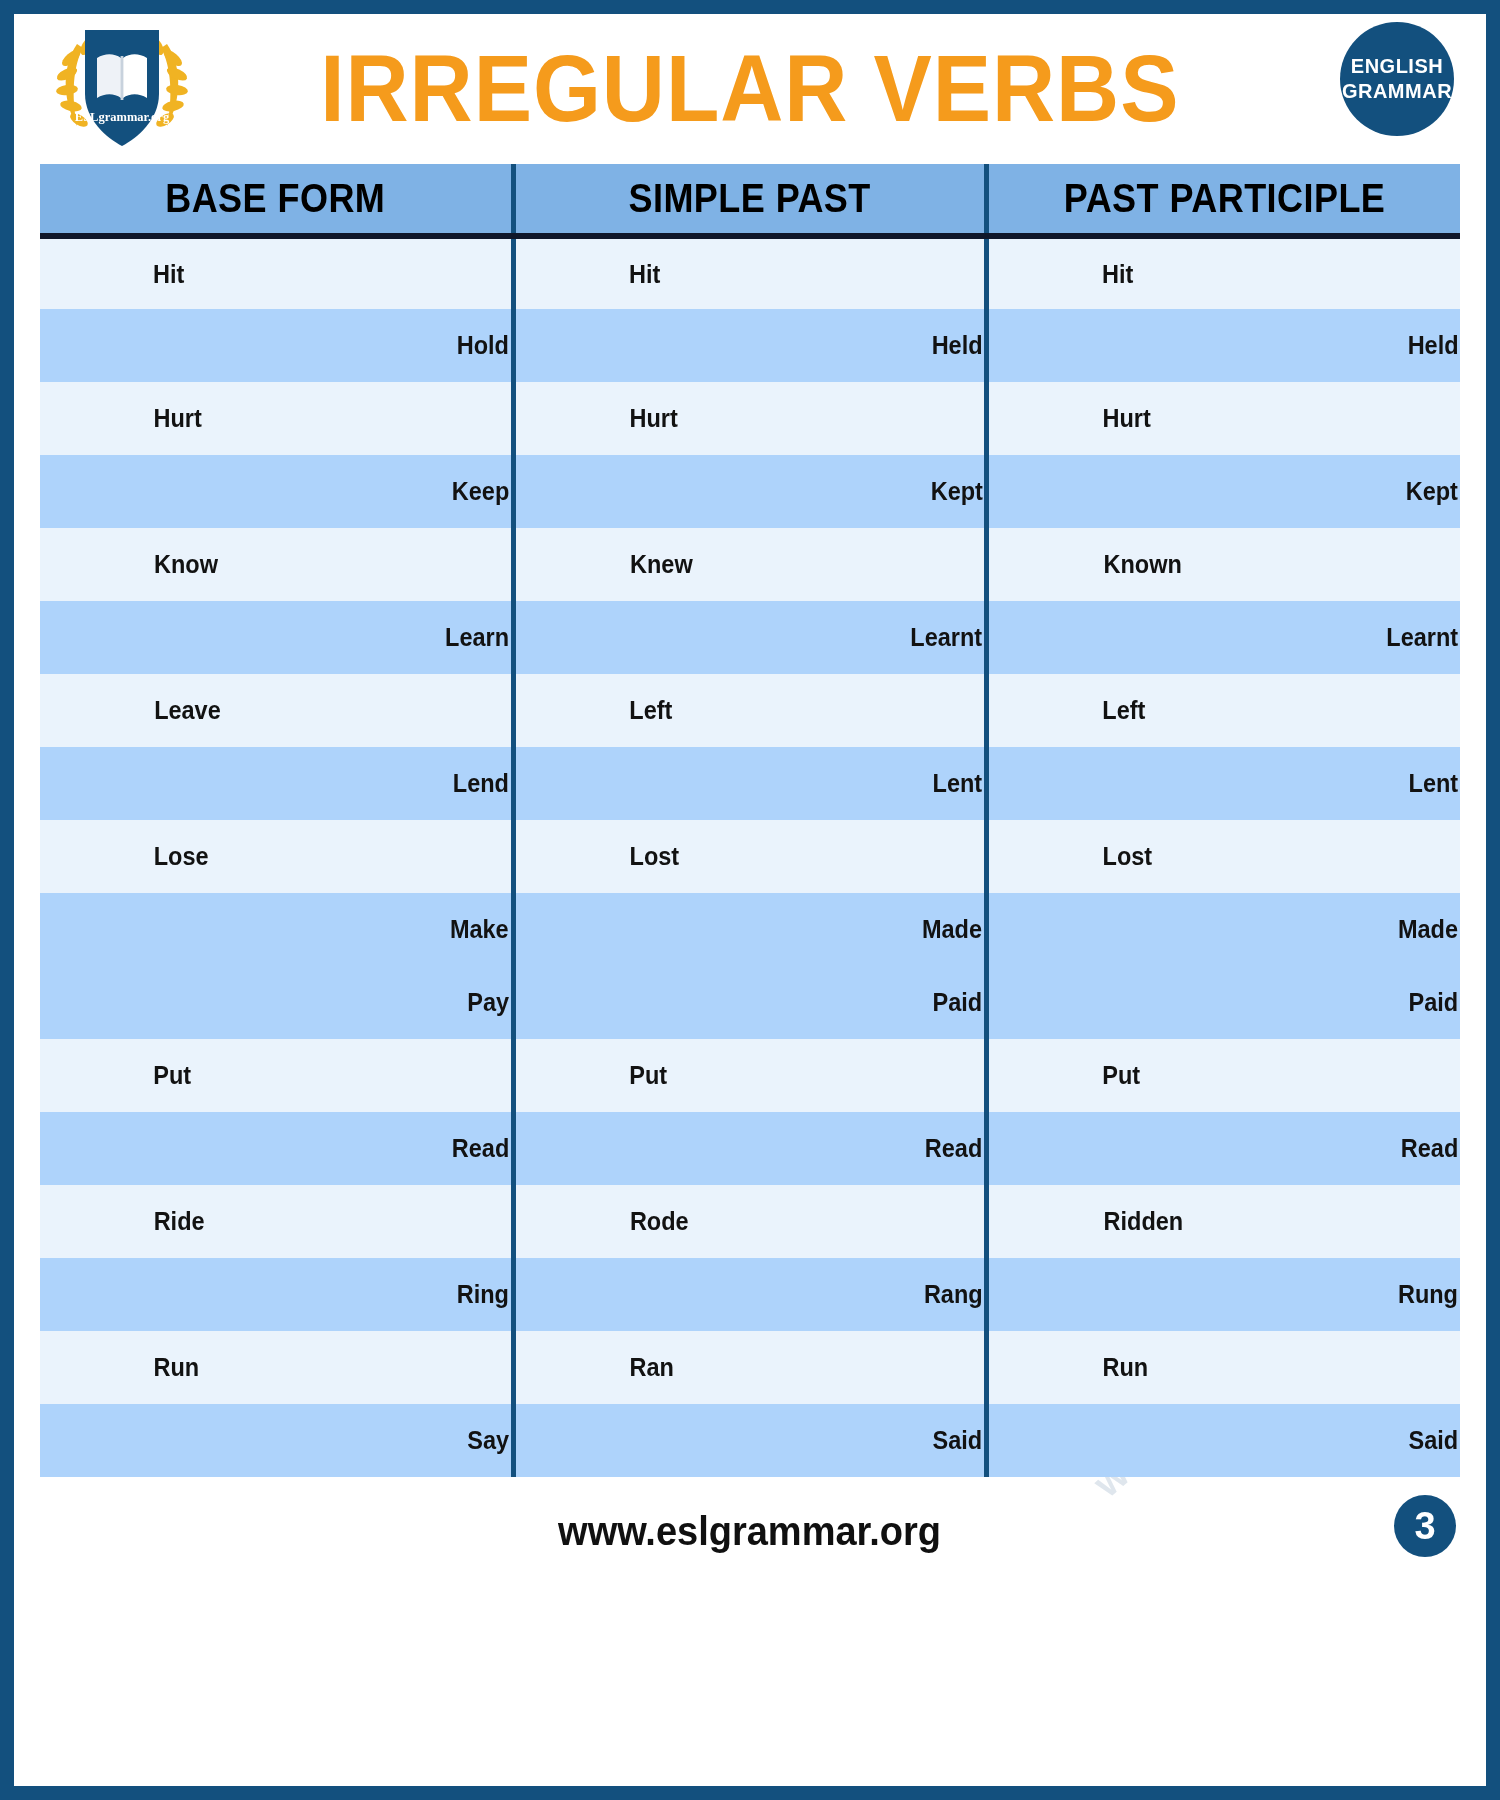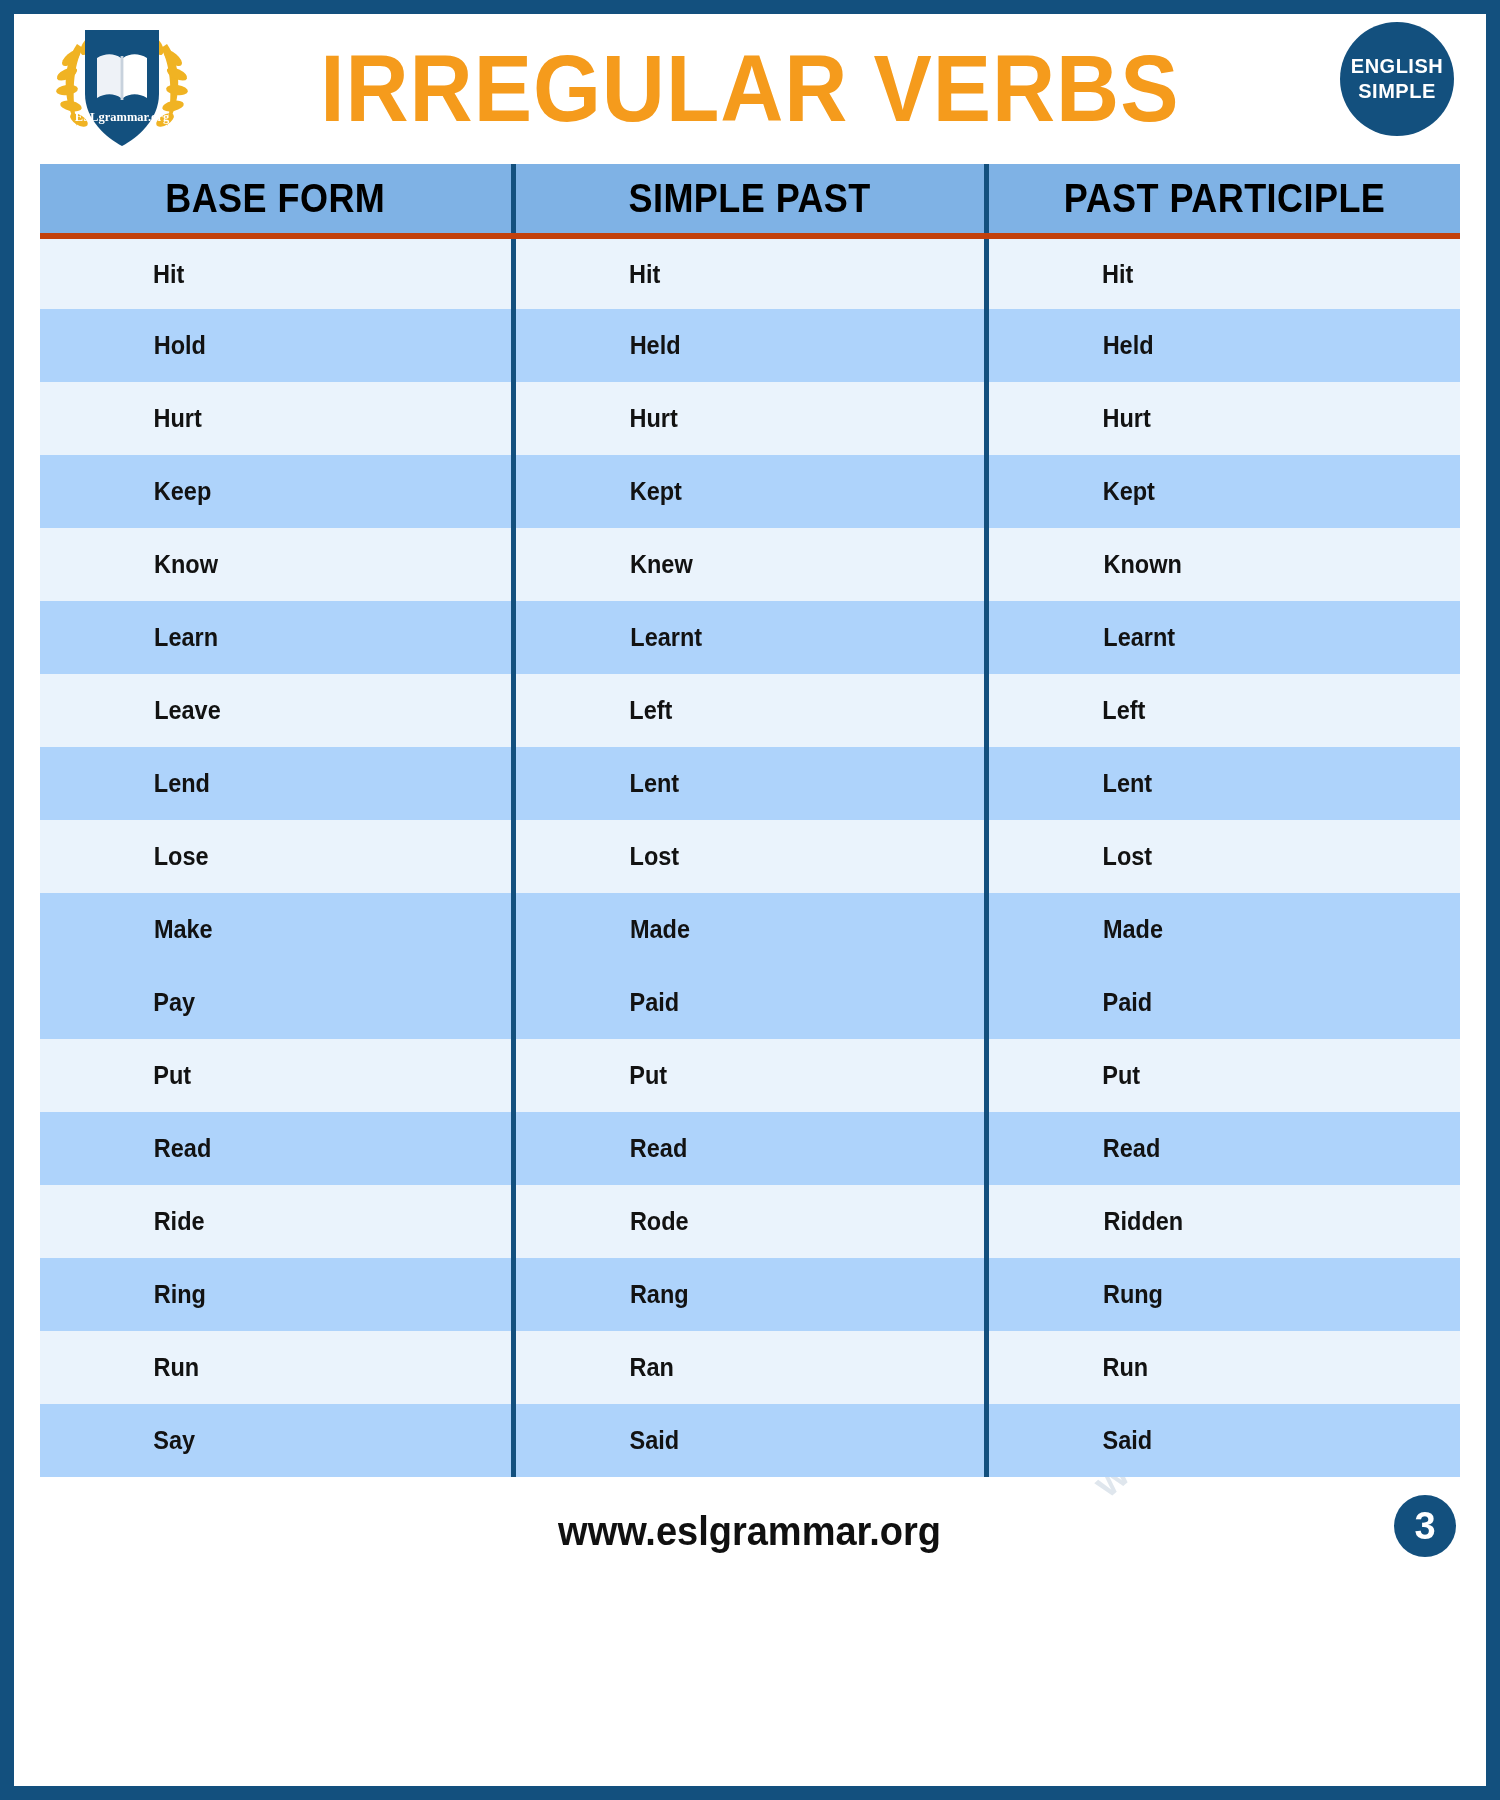--- a/index.html
+++ b/index.html
@@ -93,21 +93,21 @@
 
   table.verbs thead th {
     background: #7fb2e5;
     color: #000000;
     height: 72px;
     font-family: "Liberation Sans Narrow", "Liberation Sans", sans-serif;
     font-weight: 700;
     font-size: 40px;
     letter-spacing: 0.5px;
     text-align: center;
-    border-bottom: 6px solid #c2410c;
+    border-bottom: 6px solid #0f172a;
     transform: none;
   }
 
   table.verbs thead th span { display: inline-block; transform: scaleX(0.9); }
 
   table.verbs thead th.col-sep,
   table.verbs tbody td.col-sep {
     border-left: 5px solid #13507e;
   }
 
@@ -116,21 +116,21 @@
     font-family: "Liberation Sans Narrow", "Liberation Sans", sans-serif;
     font-weight: 700;
     font-size: 25px;
     color: #121212;
     text-align: left;
     padding-left: 112px;
     vertical-align: middle;
   }
 
   table.verbs tbody tr.odd td { background: #eaf3fc; }
-  table.verbs tbody tr.even td { background: #aed3fb; }
+  table.verbs tbody tr.even td { background: #aed3fb; text-align: right; }
 
   table.verbs tbody td span { display: inline-block; transform: scaleX(0.94); }
 
   
   .wm {
     position: absolute;
     z-index: 1;
     color: #9fb4c9;
     opacity: 0.33;
     font-family: "Liberation Sans Narrow", "Liberation Sans", sans-serif;
@@ -215,21 +215,21 @@
             <rect x="73.6" y="34" width="2.8" height="44" fill="#c8d2dd"></rect>
           </g>
           <text x="75" y="99" text-anchor="middle" font-family="Liberation Serif, serif" font-weight="700" font-size="12.5" fill="#ffffff">ESLgrammar.org</text>
         </svg>
       </div>
 
       <div class="poster-title">IRREGULAR VERBS</div>
 
       <div class="badge-circle">
         <span>ENGLISH</span>
-        <span>SIMPLE</span>
+        <span>GRAMMAR</span>
       </div>
     </div>
 
     <div class="table-wrap">
       <div class="wm wm-1">www.eslgrammar.org</div>
       <div class="wm wm-2">www.eslgrammar.org</div>
 
       <table class="verbs">
         <thead>
           <tr>

